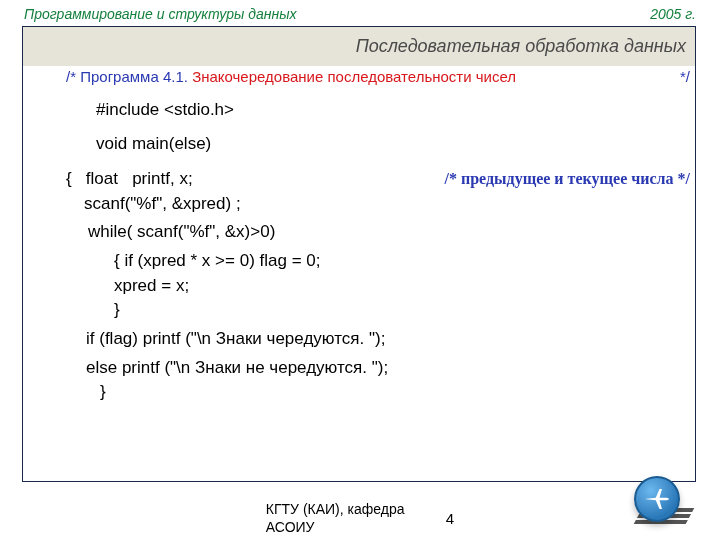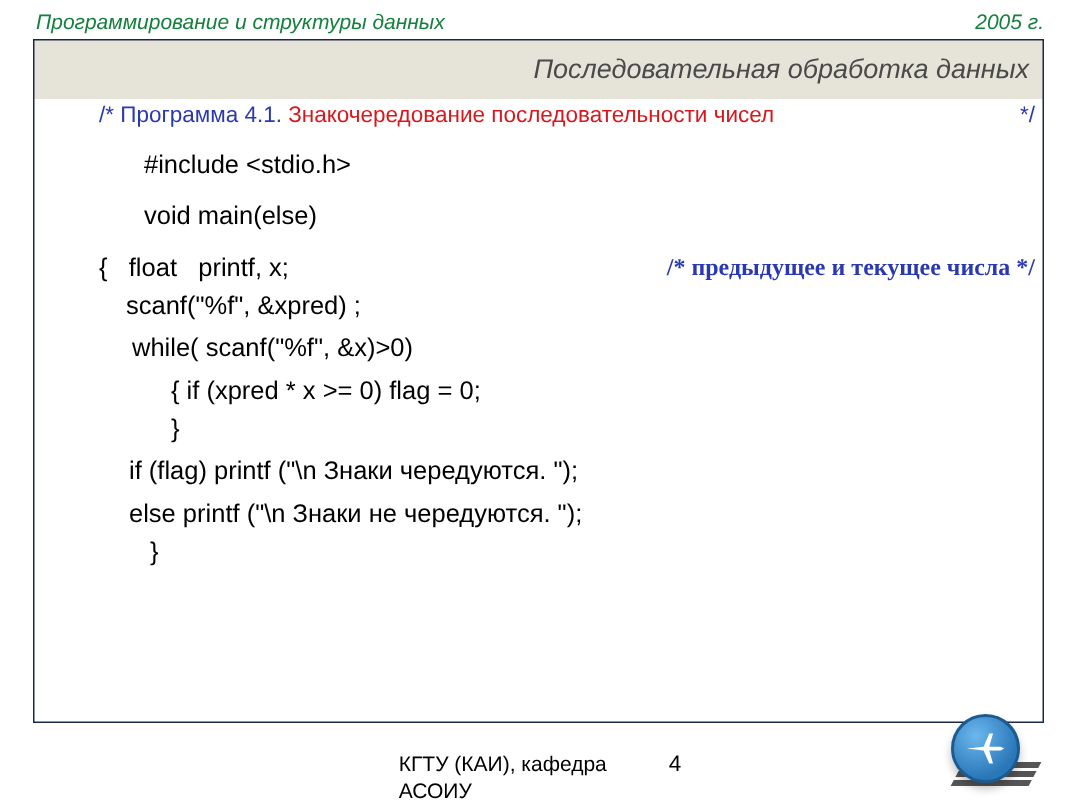--- a/index.html
+++ b/index.html
@@ -65,21 +65,21 @@
   .indent3 { padding-left: 78px; }
   .pad-top-s { padding-top: 4px; }
   .pad-top-m { padding-top: 10px; }
 
   .footer {
     position: absolute;
     left: 0; right: 0;
     bottom: 4px;
     display: flex;
     justify-content: center;
-    align-items: flex-start;
+    align-items: center;
     font-size: 14px;
   }
   .footer-text { width: 180px; text-align: left; line-height: 1.25; }
   .pagenum { font-size: 15px; }
 
   .logo-wrap {
     position: absolute;
     right: 30px;
     bottom: 8px;
     width: 56px;
@@ -147,20 +147,21 @@
     <span class="cmt blue serif" style="font-size:16px;">/* предыдущее и текущее  числа                  */</span>
   </div>
 
 
   <div class="code" style="padding-left:18px;">scanf("%f", &amp;xpred) ;</div>
 
   <div class="code pad-top-s" style="padding-left:22px;">while( scanf("%f", &amp;x)&gt;0)</div>
 
   <div class="code pad-top-s" style="padding-left:48px;">{    if (xpred * x &gt;= 0) flag = 0;</div>
 
+  <div class="code" style="padding-left:48px;">xpred = x;</div>
 
   <div class="code" style="padding-left:48px;">}</div>
 
   <div class="code pad-top-s" style="padding-left:20px;">if (flag) printf ("\n Знаки чередуются. ");</div>
 
   <div class="code pad-top-s" style="padding-left:20px;">else printf ("\n Знаки не чередуются. ");</div>
 
   <div class="code" style="padding-left:34px;">}</div>
 
 </div>

